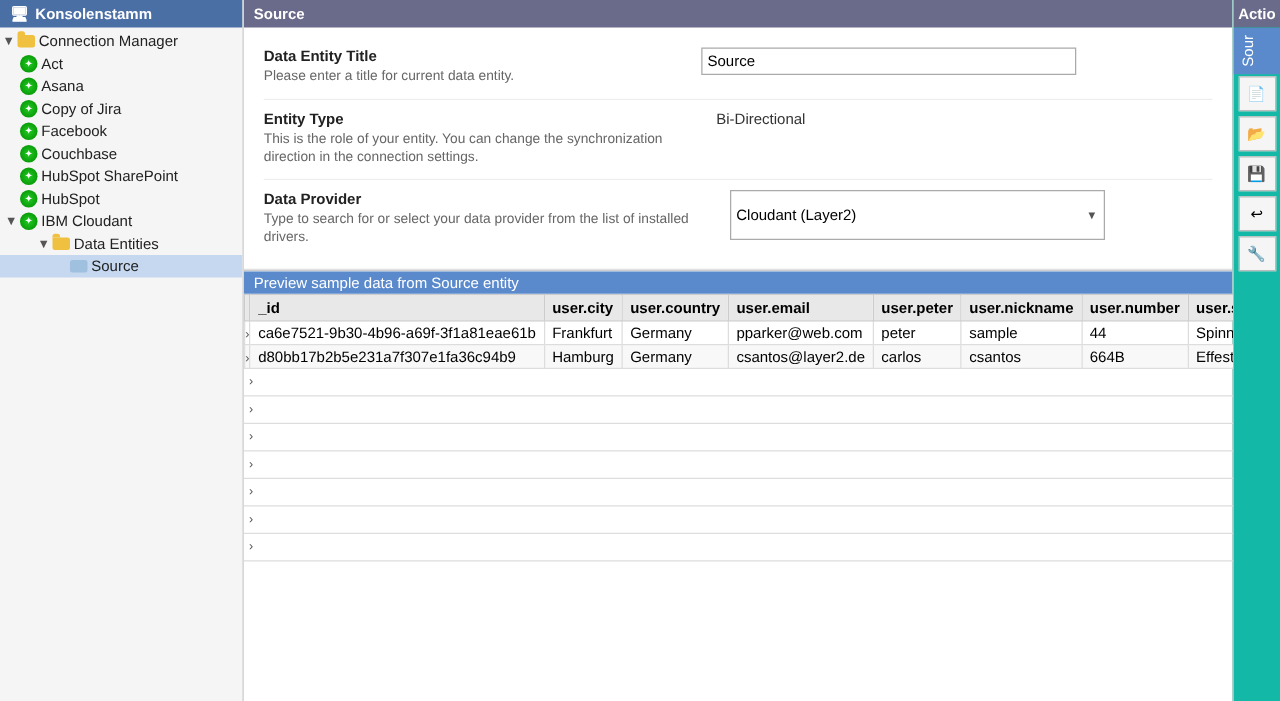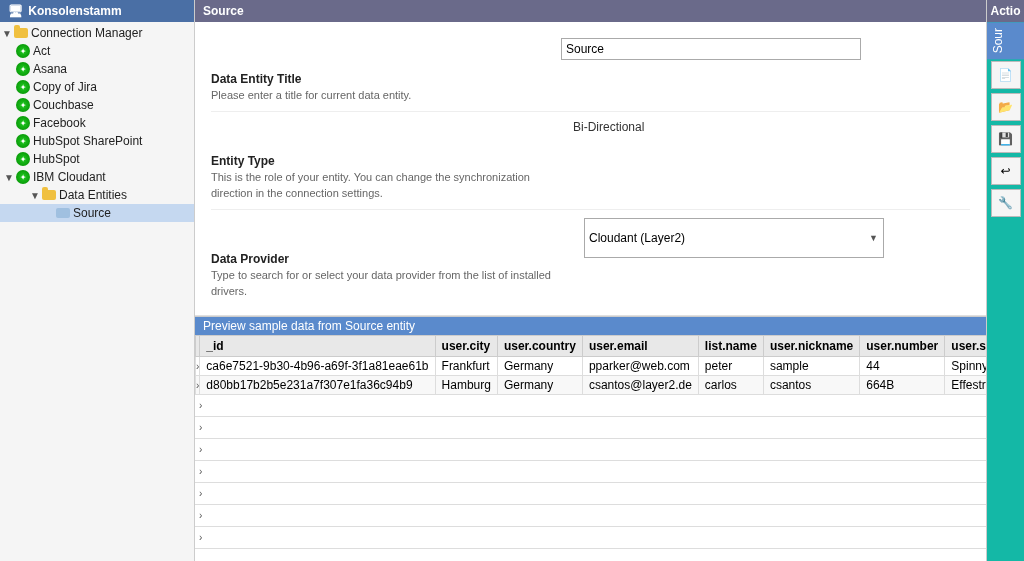--- a/index.html
+++ b/index.html
@@ -132,21 +132,20 @@
     .form-row:last-child { border-bottom: none; gap: 23px; }
     .form-label-group {
       width: 350px;
       min-width: 350px;
     }
     .form-label-title {
       font-size: 12px;
       font-weight: bold;
       color: #222;
       margin-bottom: 2px;
-      margin-top: 34px;
     }
     .form-label-desc {
       font-size: 11px;
       color: #666;
       line-height: 1.4;
     }
     .form-control {
       flex: 1;
       display: flex;
       align-items: center;
@@ -324,27 +323,27 @@
 
     <div class="tree-item node-level1">
       <span class="arrow"> </span>
       <span class="icon-green-star"></span>
       <span class="label">Copy of Jira</span>
     </div>
 
     <div class="tree-item node-level1">
       <span class="arrow"> </span>
       <span class="icon-green-star"></span>
+      <span class="label">Facebook</span>
+    </div>
+
+    <div class="tree-item node-level1">
+      <span class="arrow"> </span>
+      <span class="icon-green-star"></span>
       <span class="label">Couchbase</span>
-    </div>
-
-    <div class="tree-item node-level1">
-      <span class="arrow"> </span>
-      <span class="icon-green-star"></span>
-      <span class="label">Facebook</span>
     </div>
 
     <div class="tree-item node-level1">
       <span class="arrow"> </span>
       <span class="icon-green-star"></span>
       <span class="label">HubSpot SharePoint</span>
     </div>
 
     <div class="tree-item node-level1">
       <span class="arrow"> </span>
@@ -423,21 +422,21 @@
     </div>
     <div class="preview-table-wrapper">
       <table class="preview-table">
         <thead>
           <tr>
             <th class="expand-col"></th>
             <th>_id</th>
             <th>user.city</th>
             <th>user.country</th>
             <th>user.email</th>
-            <th>list.name</th>
+            <th>user.peter</th>
             <th>user.nickname</th>
             <th>user.number</th>
             <th>user.street</th>
 
           </tr>
         </thead>
         <tbody id="preview-tbody">
 
         <tr>
               <td class="expand-col"><span class="expand-arrow">›</span></td>

